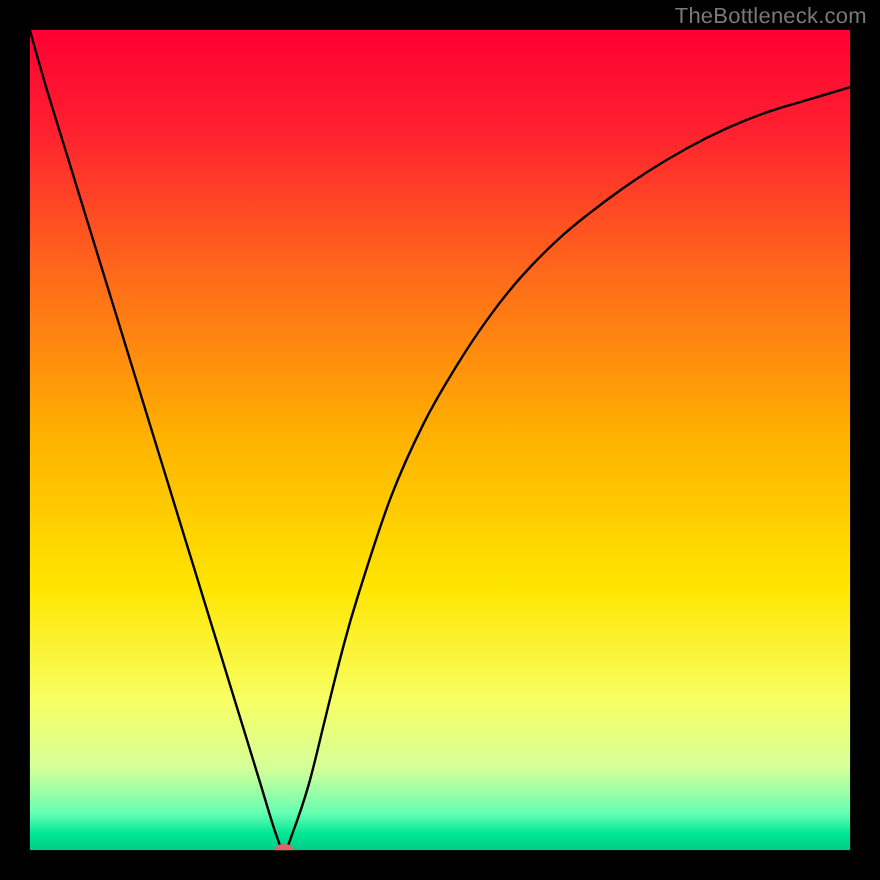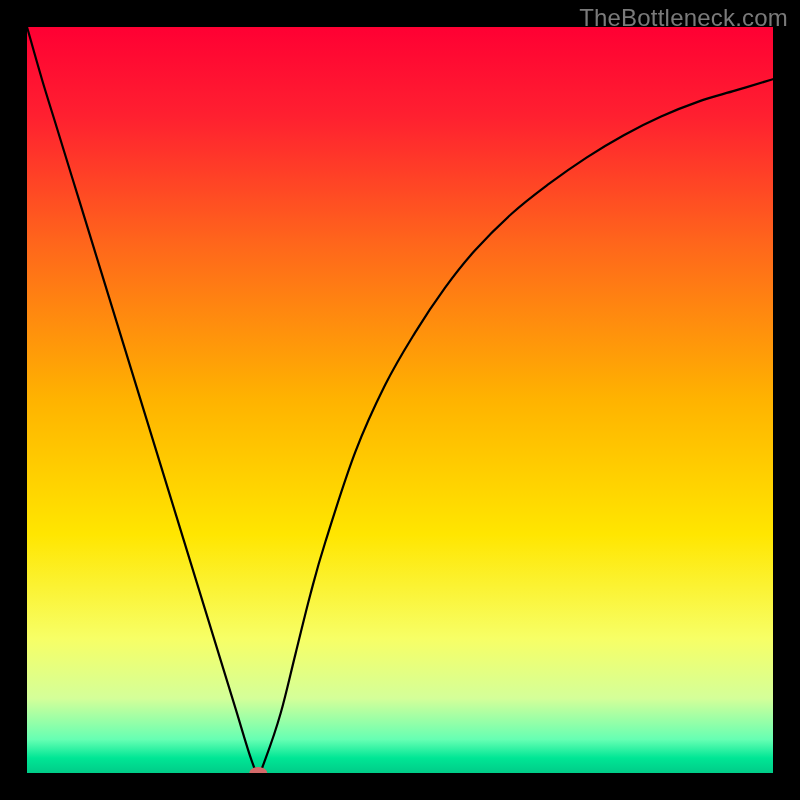--- a/index.html
+++ b/index.html
@@ -20,21 +20,21 @@
   }
   .gradient-bg {
     width: 100%;
     height: 100%;
   }
   .watermark {
     position: absolute;
     top: 4px;
     right: 12px;
     color: #7a7a7a;
-    font-size: 24px;
+    font-size: 20px;
     font-weight: 500;
     letter-spacing: 0.2px;
   }
   .curve-svg {
     position: absolute;
     top: 0;
     left: 0;
     width: 100%;
     height: 100%;
     pointer-events: none;

